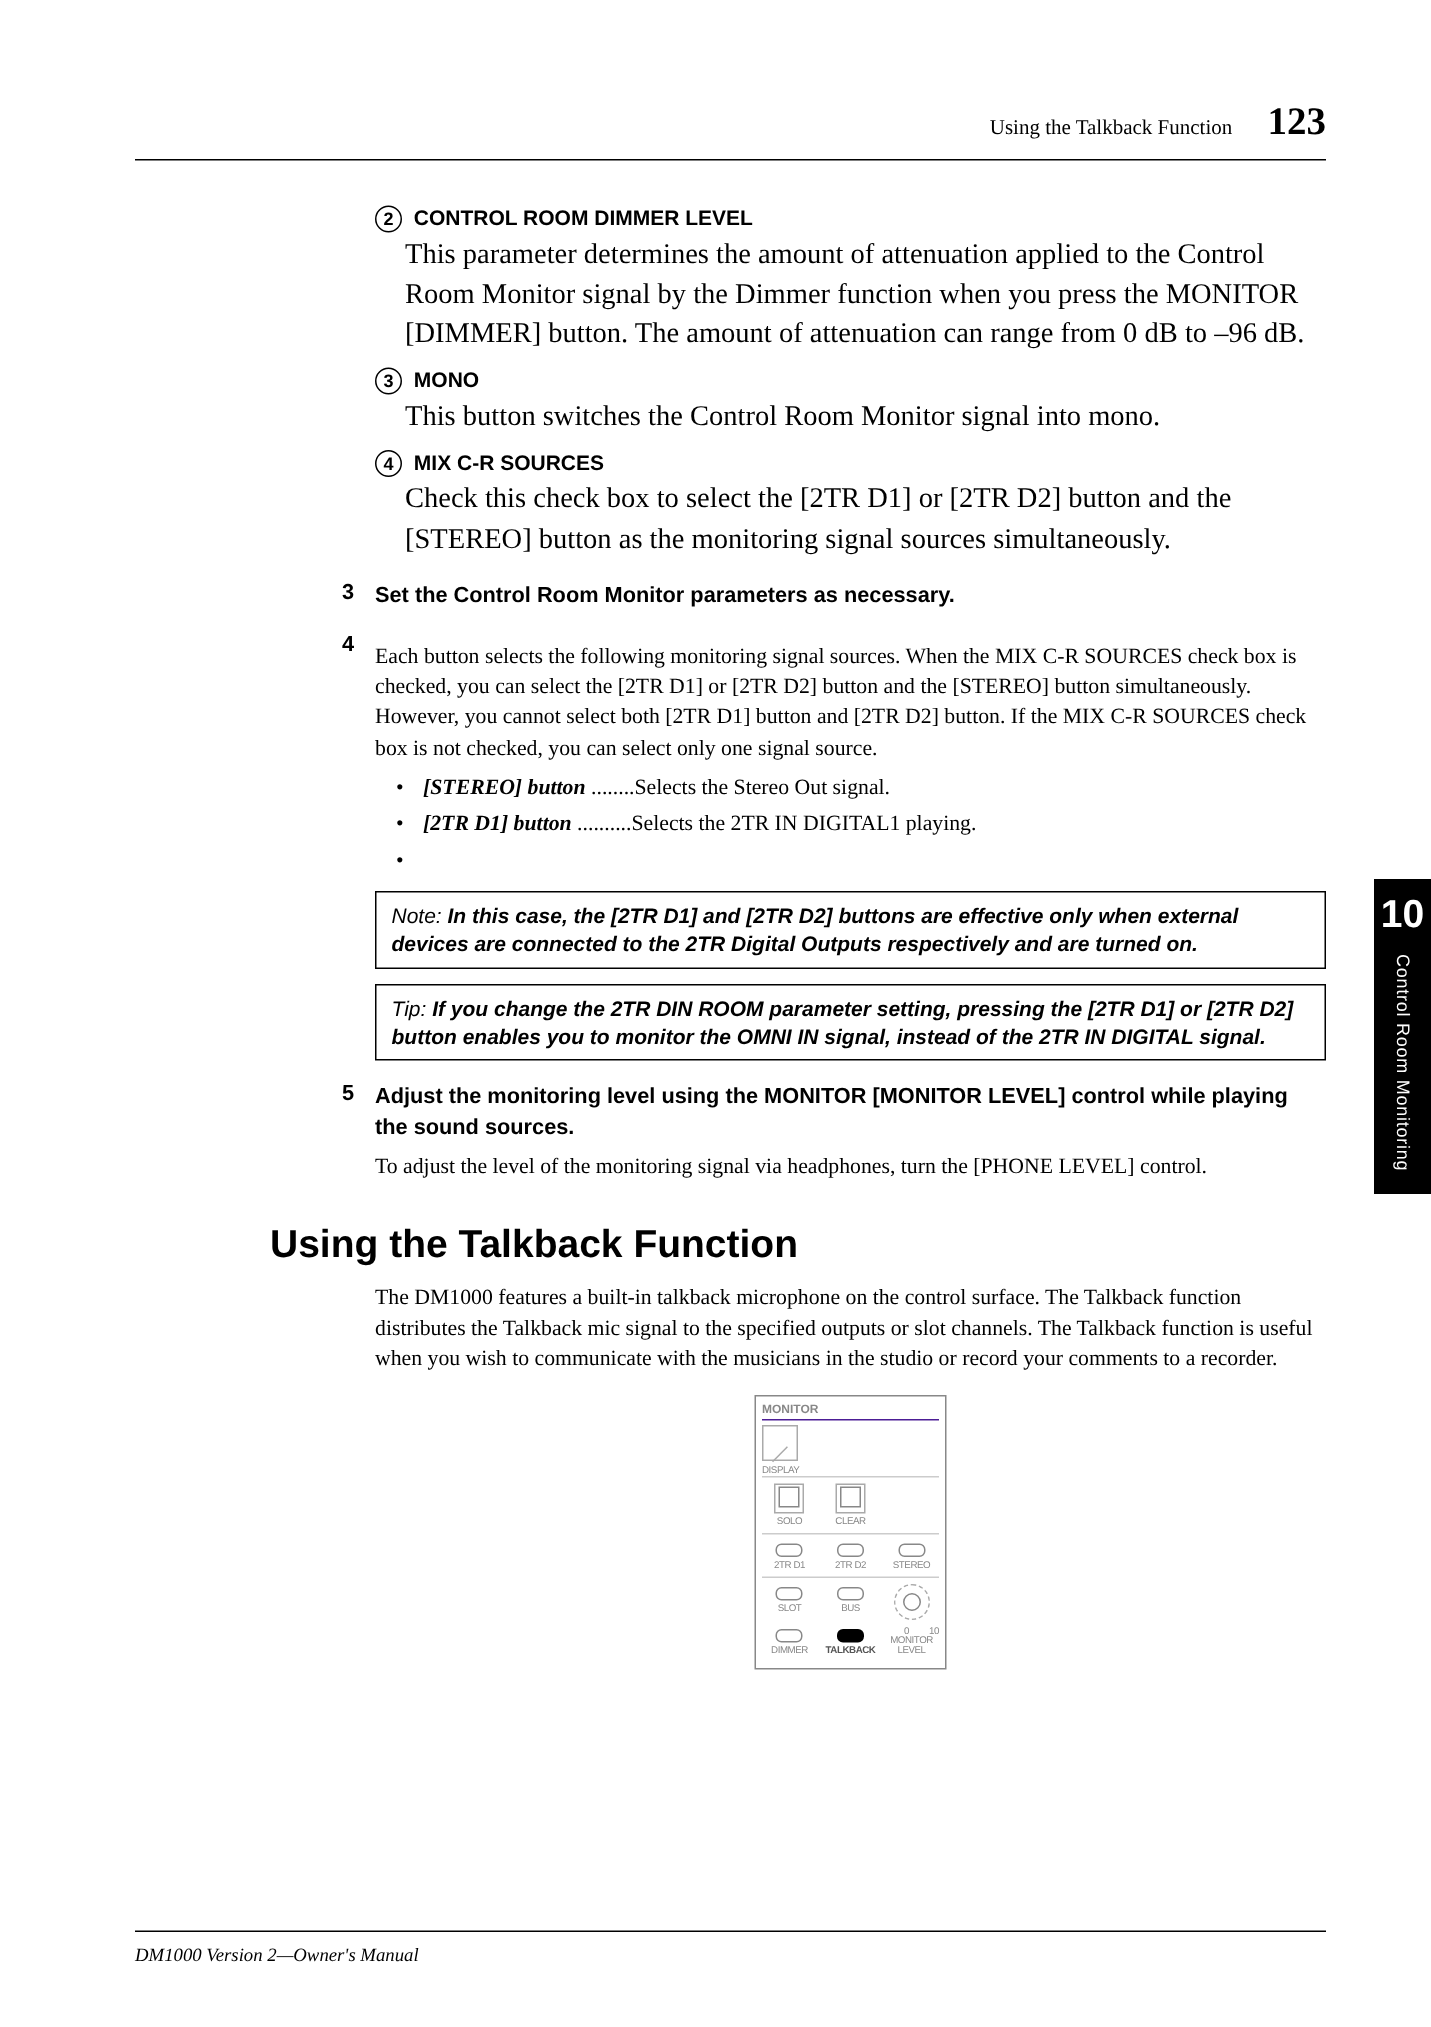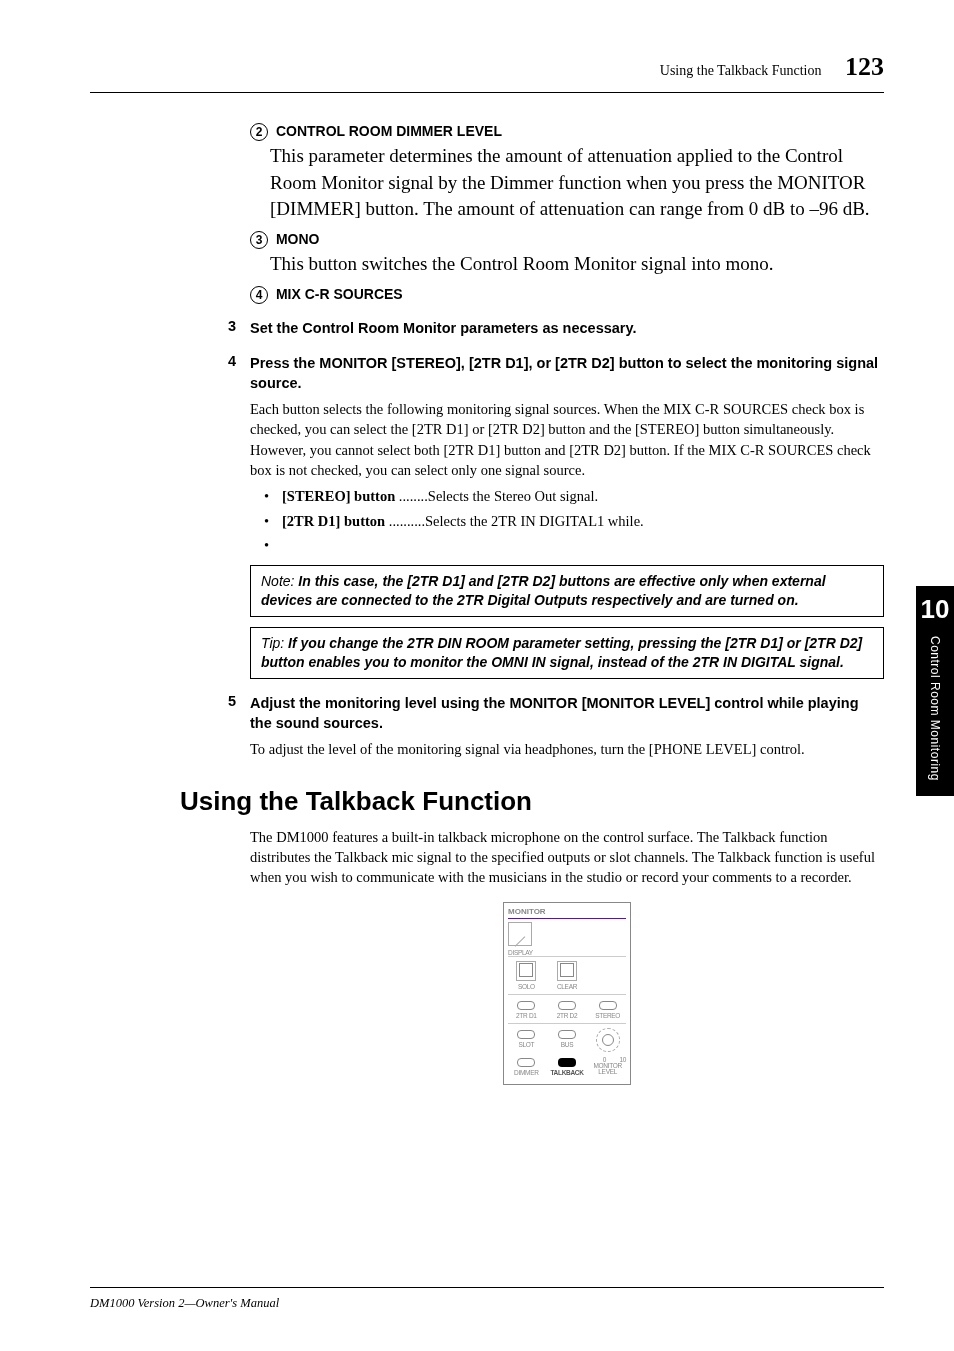--- a/index.html
+++ b/index.html
@@ -5,21 +5,21 @@
   * { margin: 0; padding: 0; box-sizing: border-box; }
   body {
     width: 954px;
     height: 1351px;
     background: #fff;
     font-family: Georgia, 'Times New Roman', serif;
     position: relative;
     color: #000;
   }
   .page {
-    padding: 52px 70px 50px 90px;
+    padding: 66px 70px 50px 90px;
     position: relative;
     height: 100%;
   }
   .header {
     text-align: right;
     font-size: 14px;
     padding-bottom: 10px;
     border-bottom: 1.5px solid #000;
     margin-bottom: 30px;
     position: relative;
@@ -75,21 +75,21 @@
     line-height: 1.4;
     margin-top: 6px;
   }
   .bullet-row {
     display: flex;
     margin-top: 4px;
     font-size: 14.5px;
     margin-left: 14px;
   }
   .bullet-dot { width: 18px; flex-shrink: 0; }
-  .bullet-label { font-weight: bold; }
+  .bullet-label { font-weight: bold; font-style: italic; }
   .note-box {
     border: 1px solid #000;
     padding: 6px 10px;
     font-size: 14px;
     font-style: italic;
     line-height: 1.35;
     margin-top: 10px;
   }
   .note-label, .tip-label { font-weight: normal; font-style: italic; }
   .section-title {
@@ -192,39 +192,39 @@
     <div class="param-title">
       <span class="circle-num">3</span>
       <span>MONO</span>
     </div>
     <div class="param-body">This button switches the Control Room Monitor signal into mono.</div>
 
     <div class="param-title">
       <span class="circle-num">4</span>
       <span>MIX C-R SOURCES</span>
     </div>
+    <div class="param-body">Check this check box to select the [2TR D1] or [2TR D2] button and the [STEREO] button as the monitoring signal sources simultaneously.</div>
 
     <div class="step-row">
       <div class="step-num">3</div>
       <div class="step-text">Set the Control Room Monitor parameters as necessary.</div>
     </div>
 
     <div class="step-row">
       <div class="step-num">4</div>
       <div class="step-text">
-        <div>Press the MONITOR [STEREO], [2TR D1], or [2TR D2] button to select the monitoring signal source.</div>
         <div class="step-body">Each button selects the following monitoring signal sources. When the MIX C-R SOURCES check box is checked, you can select the [2TR D1] or [2TR D2] button and the [STEREO] button simultaneously. However, you cannot select both [2TR D1] button and [2TR D2] button. If the MIX C-R SOURCES check box is not checked, you can select only one signal source.</div>
         <div class="step-body">
           <div class="bullet-row">
             <div class="bullet-dot">•</div>
             <div><span class="bullet-label">[STEREO] button</span><span> ........</span><span>Selects the Stereo Out signal.</span></div>
           </div>
           <div class="bullet-row">
             <div class="bullet-dot">•</div>
-            <div><span class="bullet-label">[2TR D1] button</span><span> ..........</span><span>Selects the 2TR IN DIGITAL1 while.</span></div>
+            <div><span class="bullet-label">[2TR D1] button</span><span> ..........</span><span>Selects the 2TR IN DIGITAL1 playing.</span></div>
           </div>
           <div class="bullet-row">
             <div class="bullet-dot">•</div>
           </div>
         </div>
         <div class="note-box">
           <span class="note-label">Note:</span><span>  In this case, the [2TR D1] and [2TR D2] buttons are effective only when external devices are connected to the 2TR Digital Outputs respectively and are turned on.</span>
         </div>
         <div class="note-box">
           <span class="tip-label">Tip:</span><span>  If you change the 2TR DIN ROOM parameter setting, pressing the [2TR D1] or [2TR D2] button enables you to monitor the OMNI IN signal, instead of the 2TR IN DIGITAL signal.</span>

